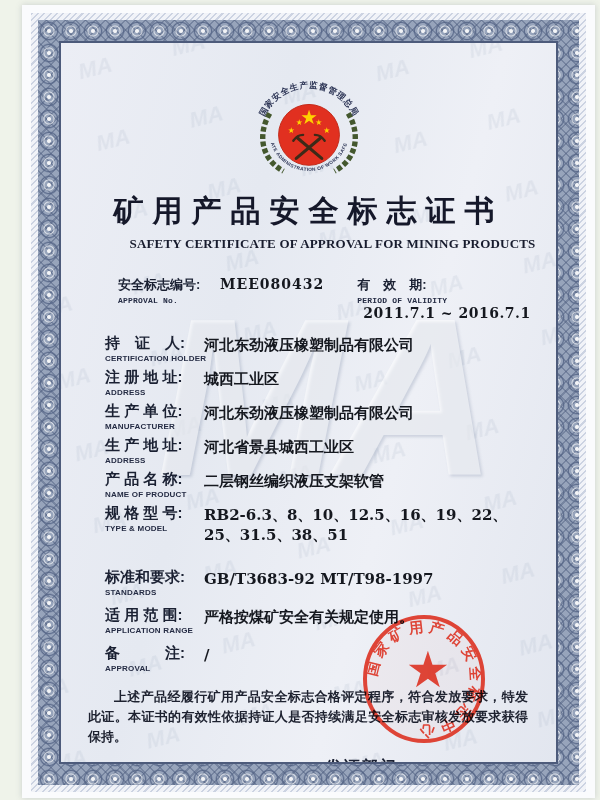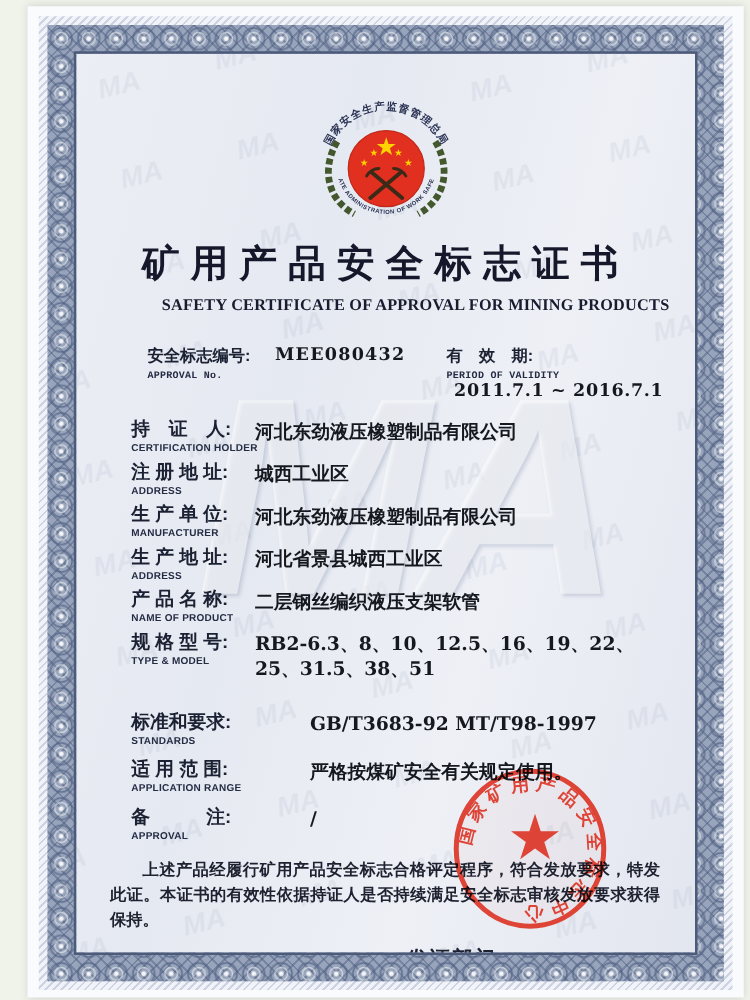--- a/index.html
+++ b/index.html
@@ -86,21 +86,21 @@
   .fields{margin-top:13px;}
   .field-row{display:flex;margin:0 18px 5px 44px;align-items:flex-start;}
   .flabel{width:99px;flex:none;}
   .fzh{font-size:15px;font-weight:bold;color:#1b2133;white-space:nowrap;}
   .fen{font-size:8px;font-weight:600;color:#252c44;margin-top:1px;letter-spacing:.2px;white-space:nowrap;}
   .fval{
     font-size:15px;font-weight:600;color:#15181f;line-height:1.35;padding-top:1px;
     font-family:"DejaVu Serif","Liberation Serif",serif;
   }
   .grp2{margin-top:22px;}
-  .grp2 .field-row{margin-bottom:9px;gap:44px;}
+  .grp2 .field-row{margin-bottom:9px;}
 
   
   .statement{
     margin:14px 28px 0 27px;
     font-size:13px;font-weight:bold;color:#1e2230;line-height:1.55;
     text-indent:2em;text-align:justify;
     font-family:"DejaVu Serif","Liberation Serif",serif;
   }
 
   

